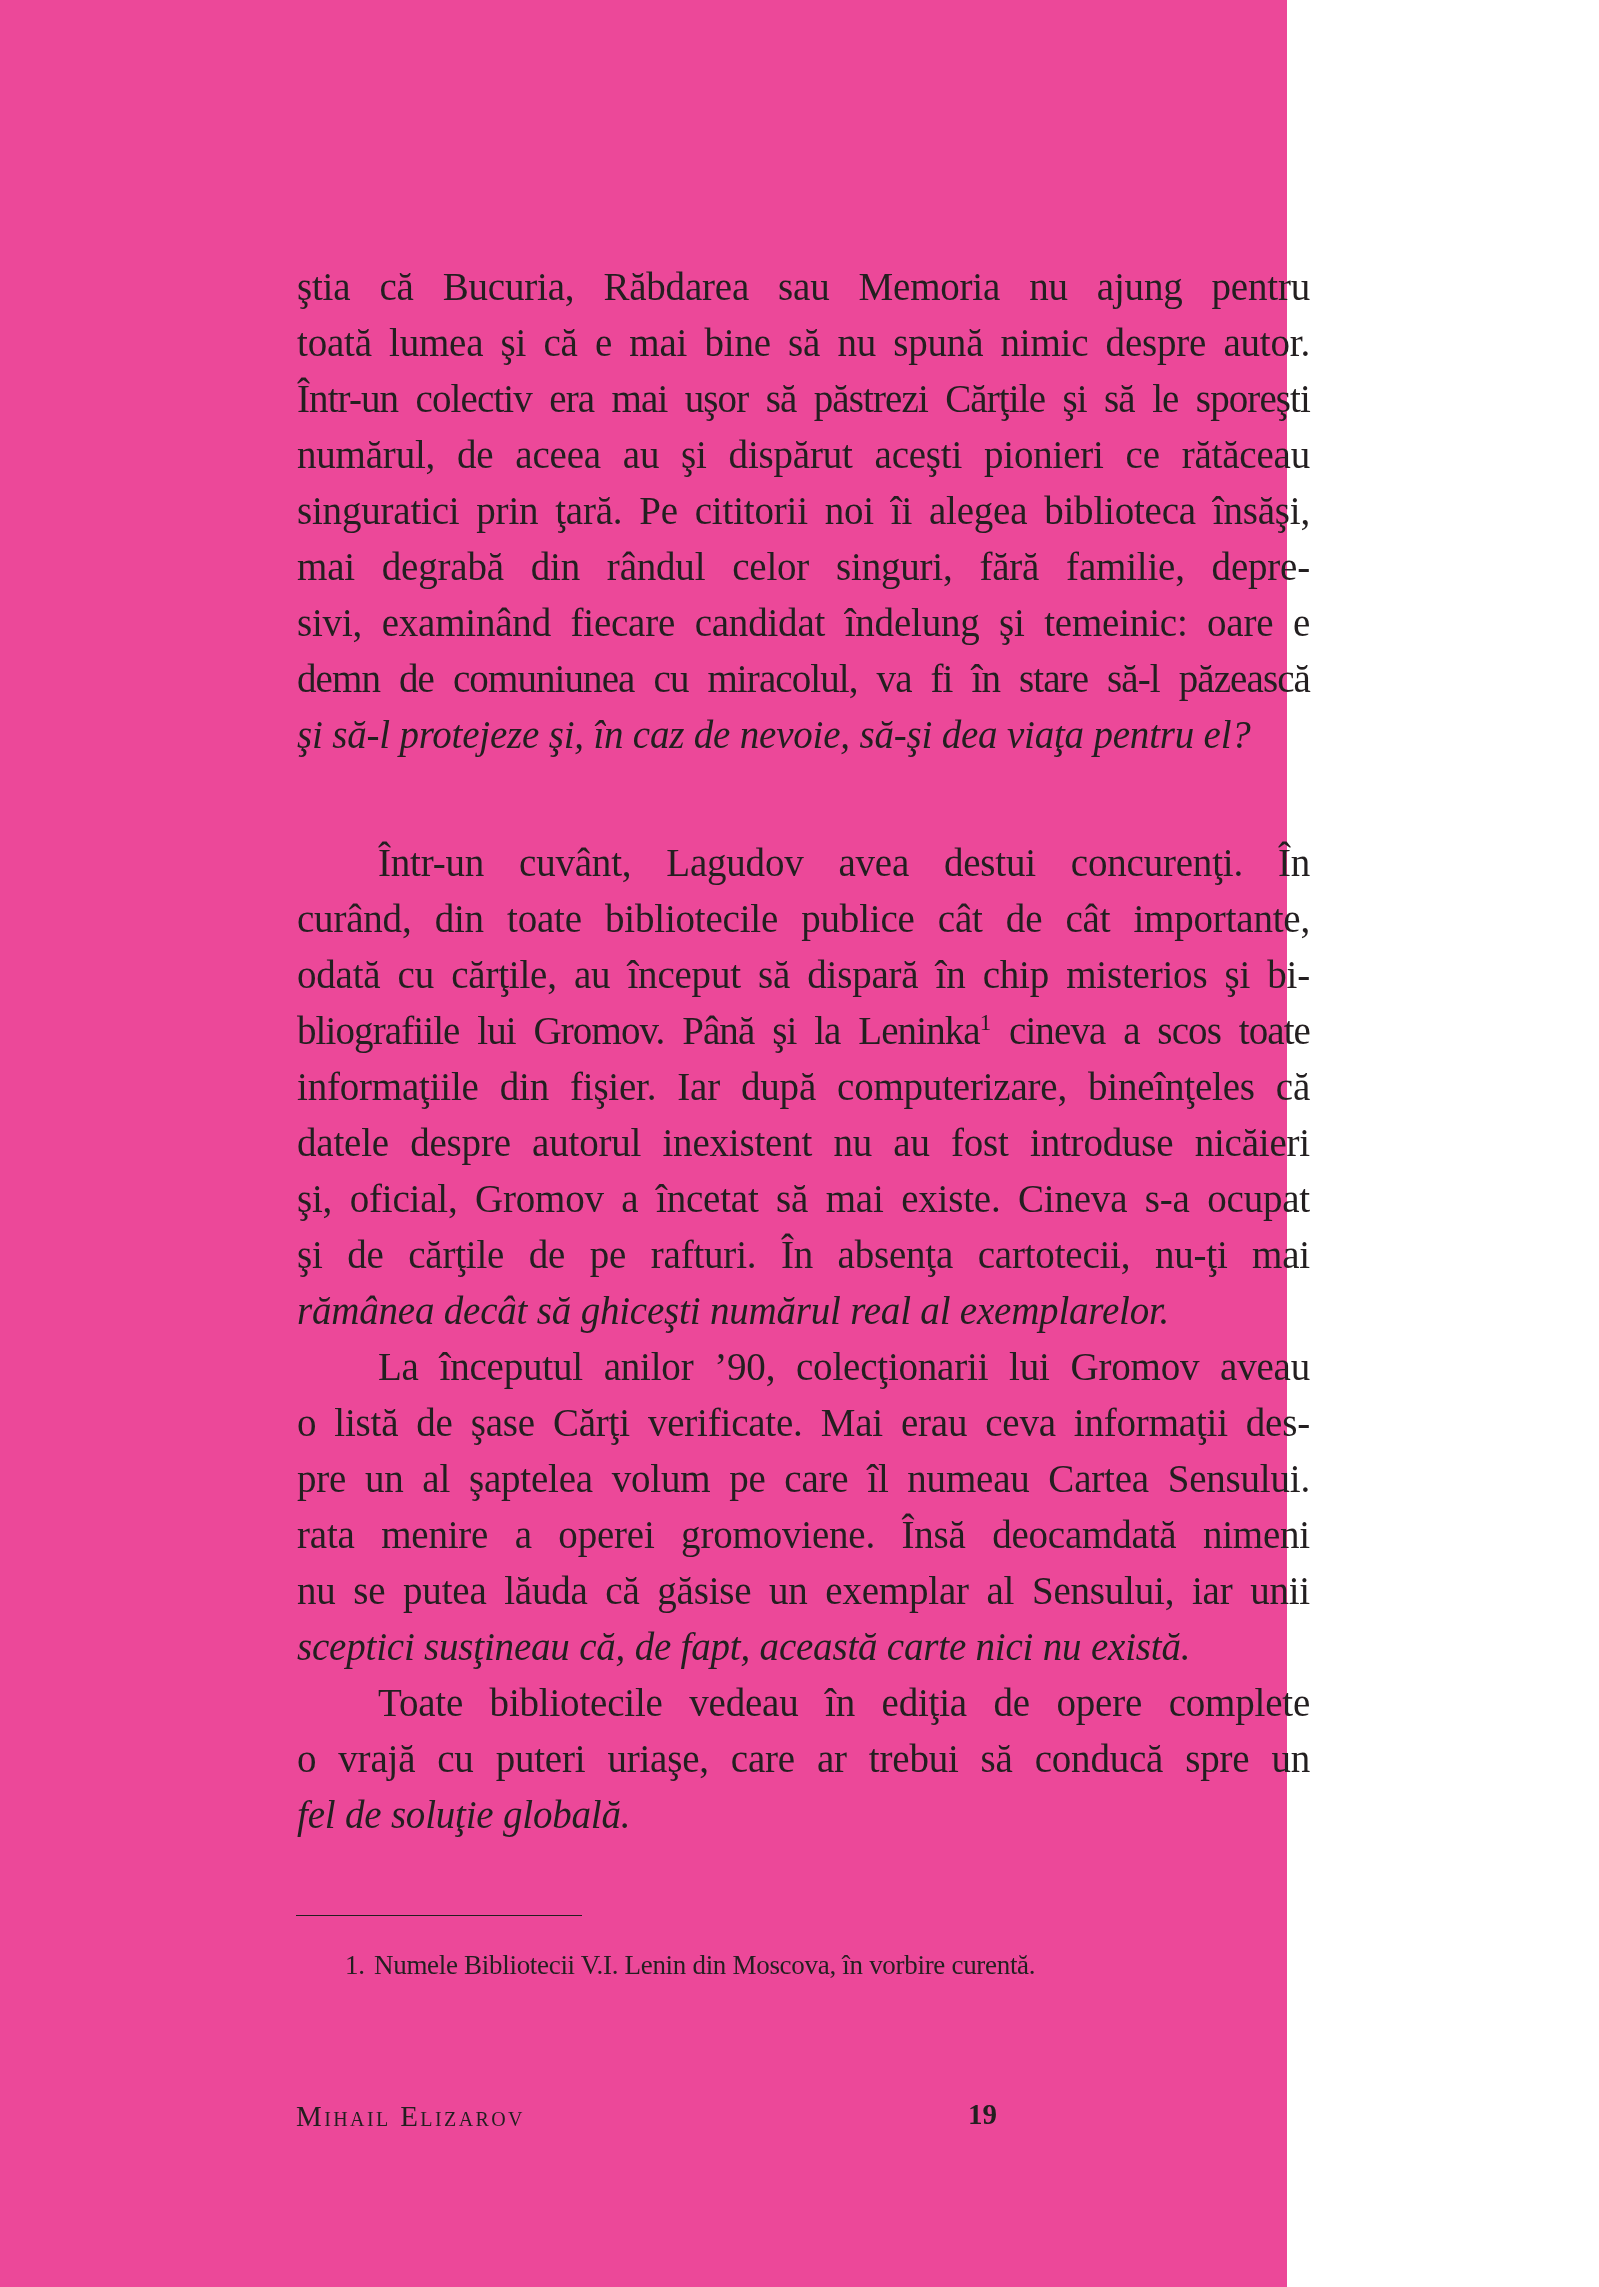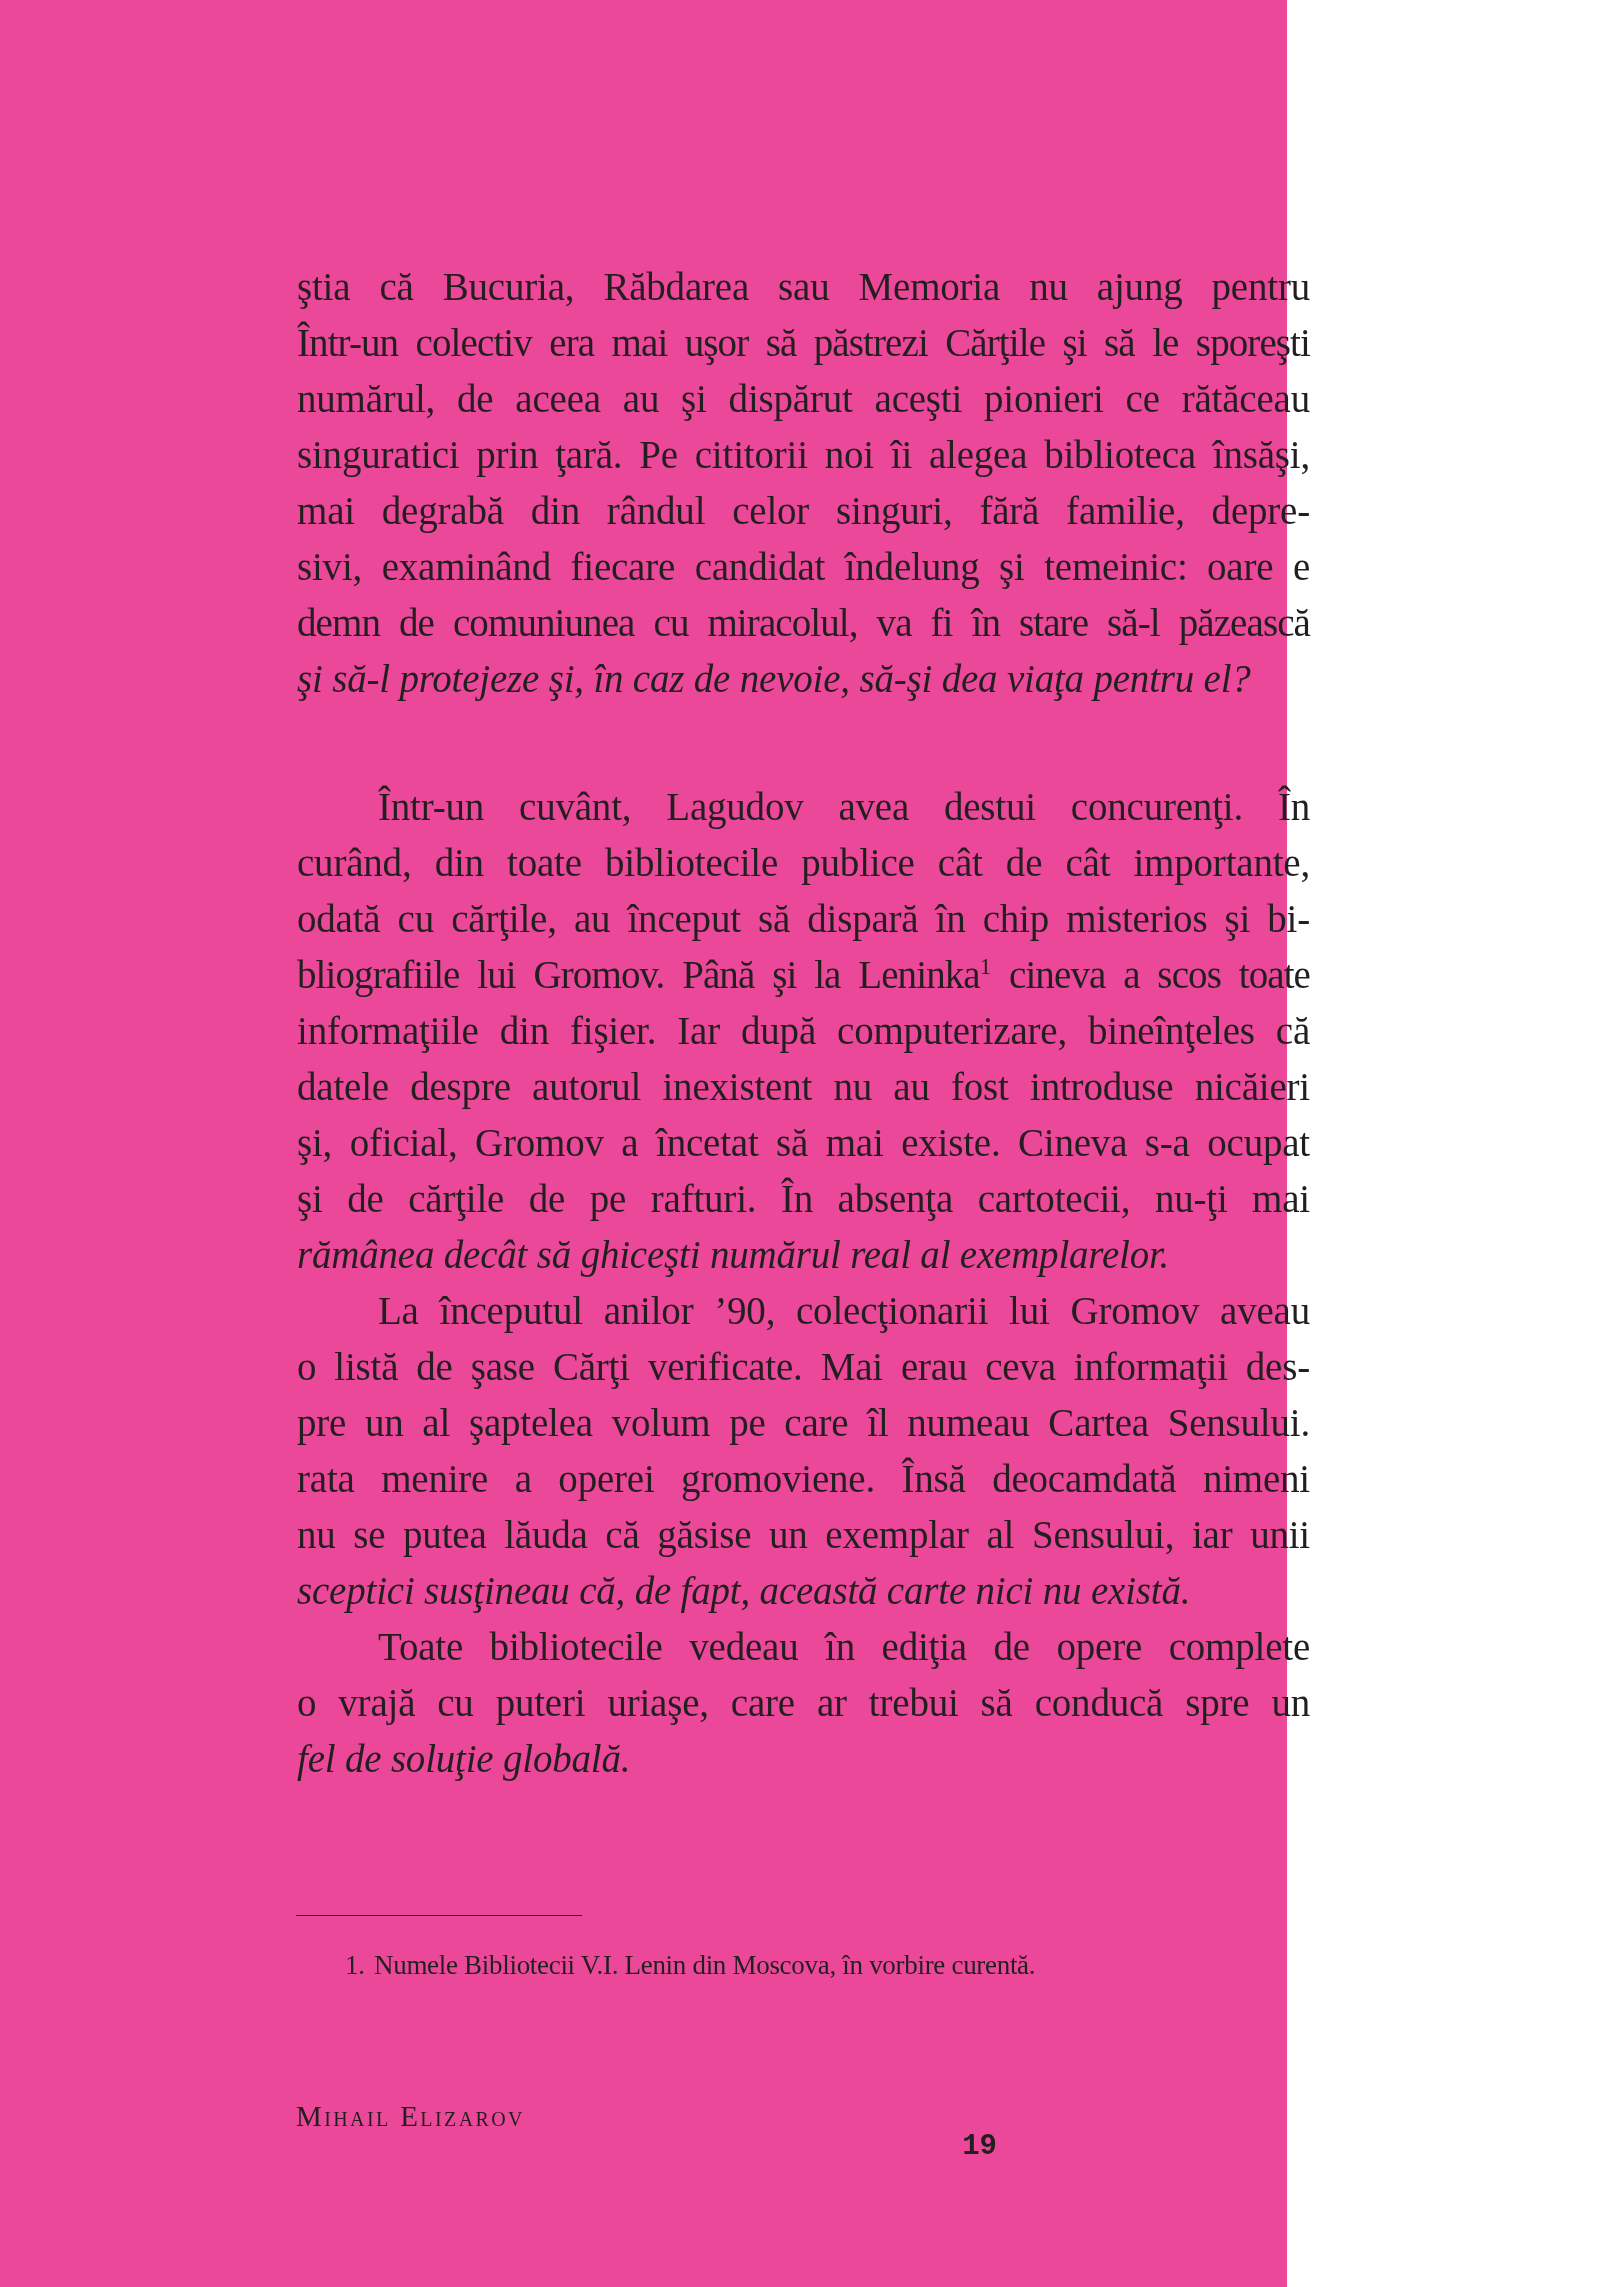--- a/index.html
+++ b/index.html
@@ -91,37 +91,37 @@
     font-size: 29px;
     line-height: 35px;
     font-variant: small-caps;
     letter-spacing: 2.4px;
     white-space: nowrap;
   }
   .footer-page {
     position: absolute;
     right: 290px;
     top: 2097px;
-    font-family: Liberation Mono, monospace;
+    font-family: Liberation Serif, serif;
     font-weight: bold;
     font-size: 29px;
     line-height: 35px;
     white-space: nowrap;
-    margin-top: 32px;
   }
 </style>
 </head>
 <body style="background: rgb(255, 255, 255); color: rgb(35, 31, 32);">
 
 <div class="page">
 
   <div class="text-block">
 
     <div class="paragraph">
       <span class="line">ştia că Bucuria, Răbdarea sau Memoria nu ajung pentru</span>
+      <span class="line">toată lumea şi că e mai bine să nu spună nimic despre autor.</span>
       <span class="line condensed">Într-un colectiv era mai uşor să păstrezi Cărţile şi să le sporeşti</span>
       <span class="line">numărul, de aceea au şi dispărut aceşti pionieri ce rătăceau</span>
       <span class="line">singuratici prin ţară. Pe cititorii noi îi alegea biblioteca însăşi,</span>
       <span class="line">mai degrabă din rândul celor singuri, fără familie, depre-</span>
       <span class="line">sivi, examinând fiecare candidat îndelung şi temeinic: oare e</span>
       <span class="line condensed">demn de comuniunea cu miracolul, va fi în stare să-l păzească</span>
       <span class="line last">şi să-l protejeze şi, în caz de nevoie, să-şi dea viaţa pentru el?</span>
     </div>
 
     <div class="paragraph gap-before">

